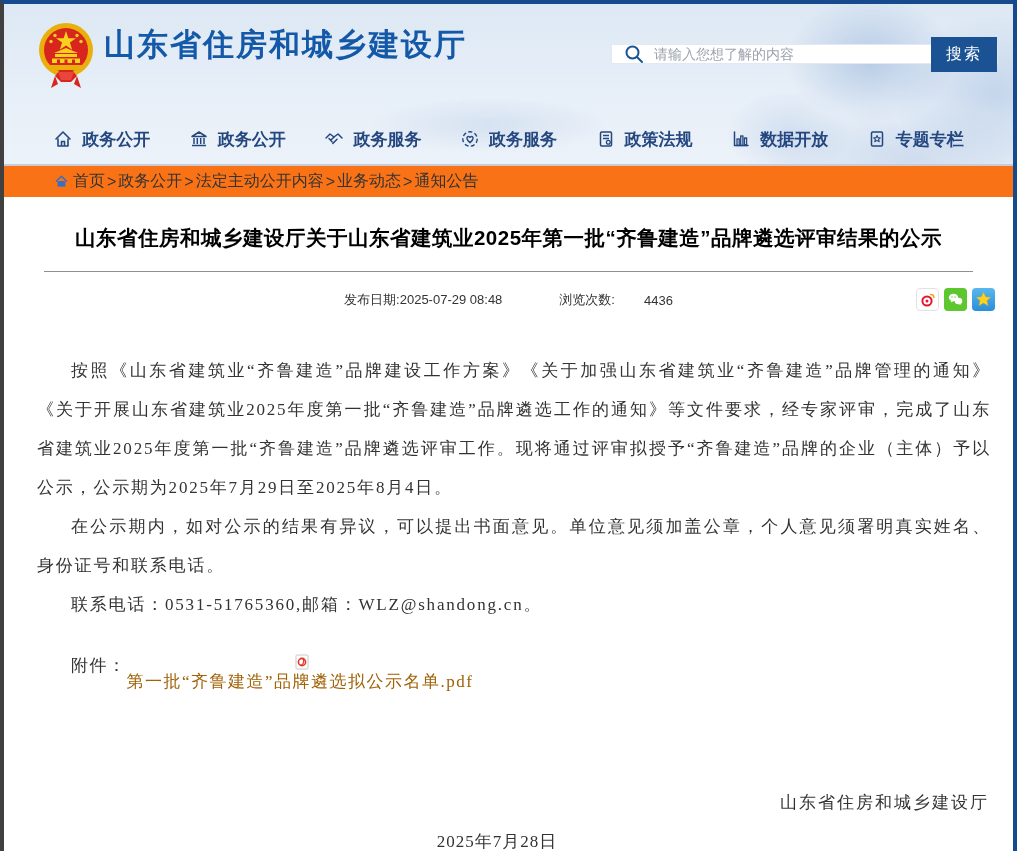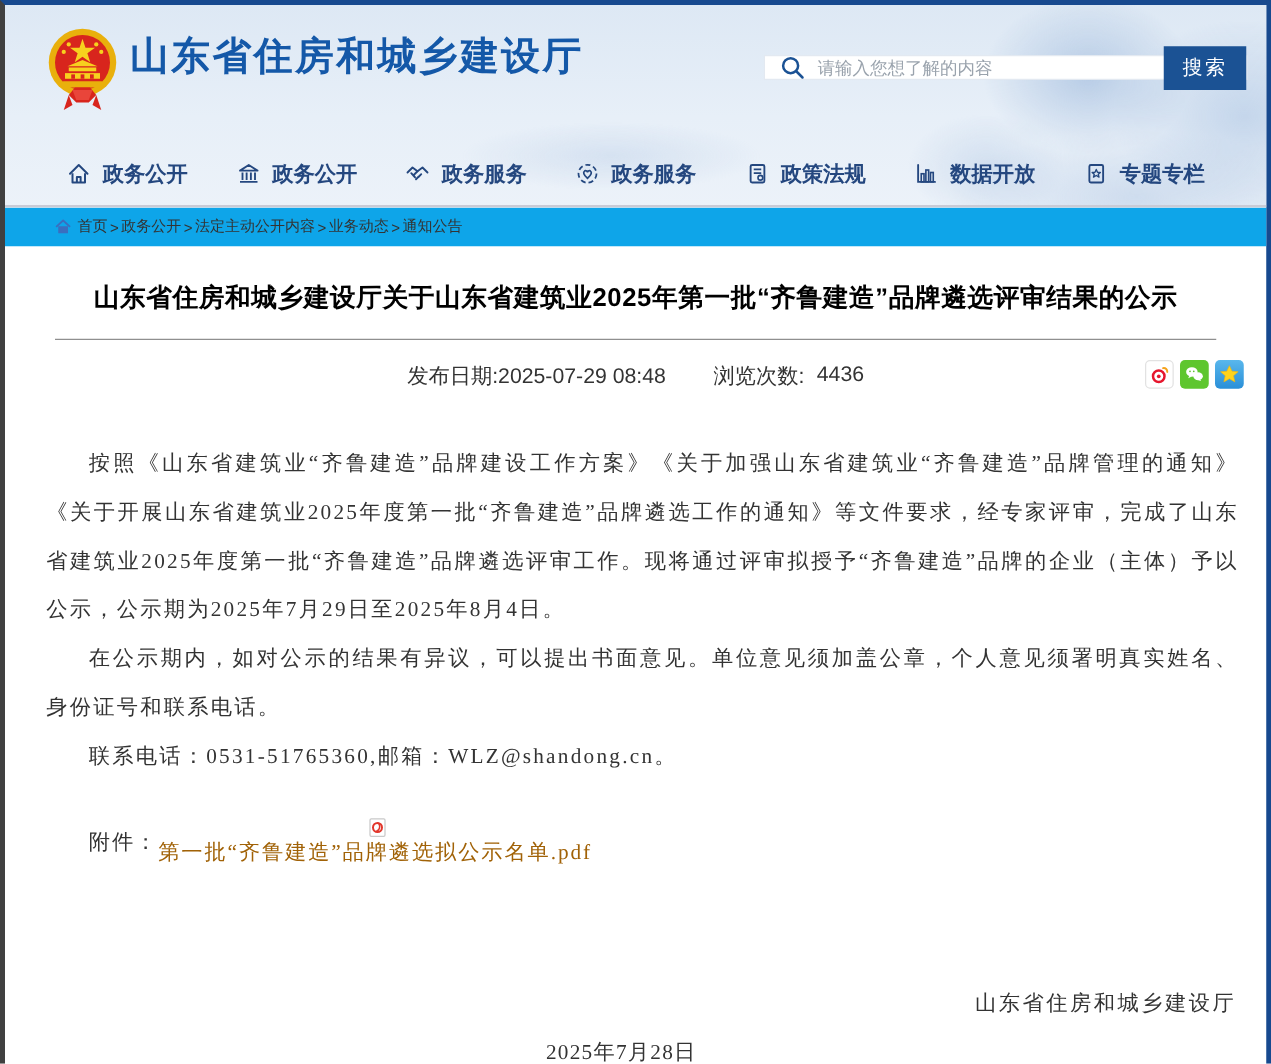--- a/index.html
+++ b/index.html
@@ -37,48 +37,48 @@
     font-size:16px; font-weight:normal; cursor:pointer; letter-spacing:2px; font-family:inherit; }
 
   
   .nav { position:relative; height:52px; display:flex; align-items:center;
     padding:0 30px; border-bottom:2px solid #c9cbd6; }
   .nav-item { flex:1; display:flex; align-items:center; justify-content:center;
     gap:9px; cursor:pointer; color:#24477f; font-size:17px; font-weight:bold; }
   .nav-item svg { flex:0 0 auto; }
 
   
-  .crumbbar { height:31px; background:#0ea5e9; display:flex; align-items:center;
-    padding-left:40px; font-size:12px; color:#333; }
+  .crumbbar { height:31px; background:#f97316; display:flex; align-items:center;
+    padding-left:51px; font-size:16px; color:#333; }
   .crumbbar .sep { margin:0 2px; color:#333; }
   .crumb-link { cursor:pointer; }
   .crumb-home { margin-right:5px; display:flex; align-items:center; }
 
   
   .article { position:relative; padding-top:27px; }
   .art-title { text-align:center; font-size:20.5px; font-weight:bold; color:#000;
     white-space:nowrap; letter-spacing:.5px; }
   .title-rule { height:0; border-bottom:1px solid #8f8f8f; margin:19px 40px 0 40px; }
   .meta-row { position:relative; margin-top:15px; height:26px; display:flex;
-    align-items:center; justify-content:center; font-size:17px; color:#333; }
+    align-items:center; justify-content:center; font-size:13px; color:#333;gap:19px; }
   .meta-date { margin-right:38px; }
   .meta-views-label { margin-right:10px; }
   .share { position:absolute; right:18px; top:1px; display:flex; gap:5px; }
   .share-btn { width:23px; height:23px; border-radius:4px; display:flex; align-items:center;
     justify-content:center; cursor:pointer; }
   .share-weibo { background:#fff; border:1px solid #e2e2e2; }
   .share-wechat { background:#5ec62e; }
   .share-qzone { background:linear-gradient(180deg,#59b7ec,#2a8fd8); }
 
   .body-text { margin-top:38px; padding:0 22px 0 33px; font-family:"Liberation Serif","DejaVu Serif",serif;
     font-size:17px; line-height:39px; letter-spacing:1.8px; color:#333; text-align:justify; }
   .body-text p { text-indent:2em; }
 
   .attach-row { margin:30px 22px 0 33px; padding-left:2em; font-family:"Liberation Serif","DejaVu Serif",serif;
-    font-size:17px; letter-spacing:1.5px; color:#333; display:flex; align-items:center; }
+    font-size:17px; letter-spacing:1.5px; color:#333; display:flex; align-items:flex-start; }
   .attach-link { color:#a16207; text-decoration:none; cursor:pointer; display:flex; align-items:center;flex-direction:column; }
   .pdf-icn { margin:0 2px 0 6px; }
 
   .sign-block { margin-top:98px; font-family:"Liberation Serif","DejaVu Serif",serif;
     font-size:17px; color:#333; letter-spacing:2px; }
   .sign-name { text-align:right; padding-right:24px; }
   .sign-date { text-align:center; padding-right:38px; margin-top:16px; letter-spacing:1px;padding-left:15px; }
 </style>
 </head>
 <body>

